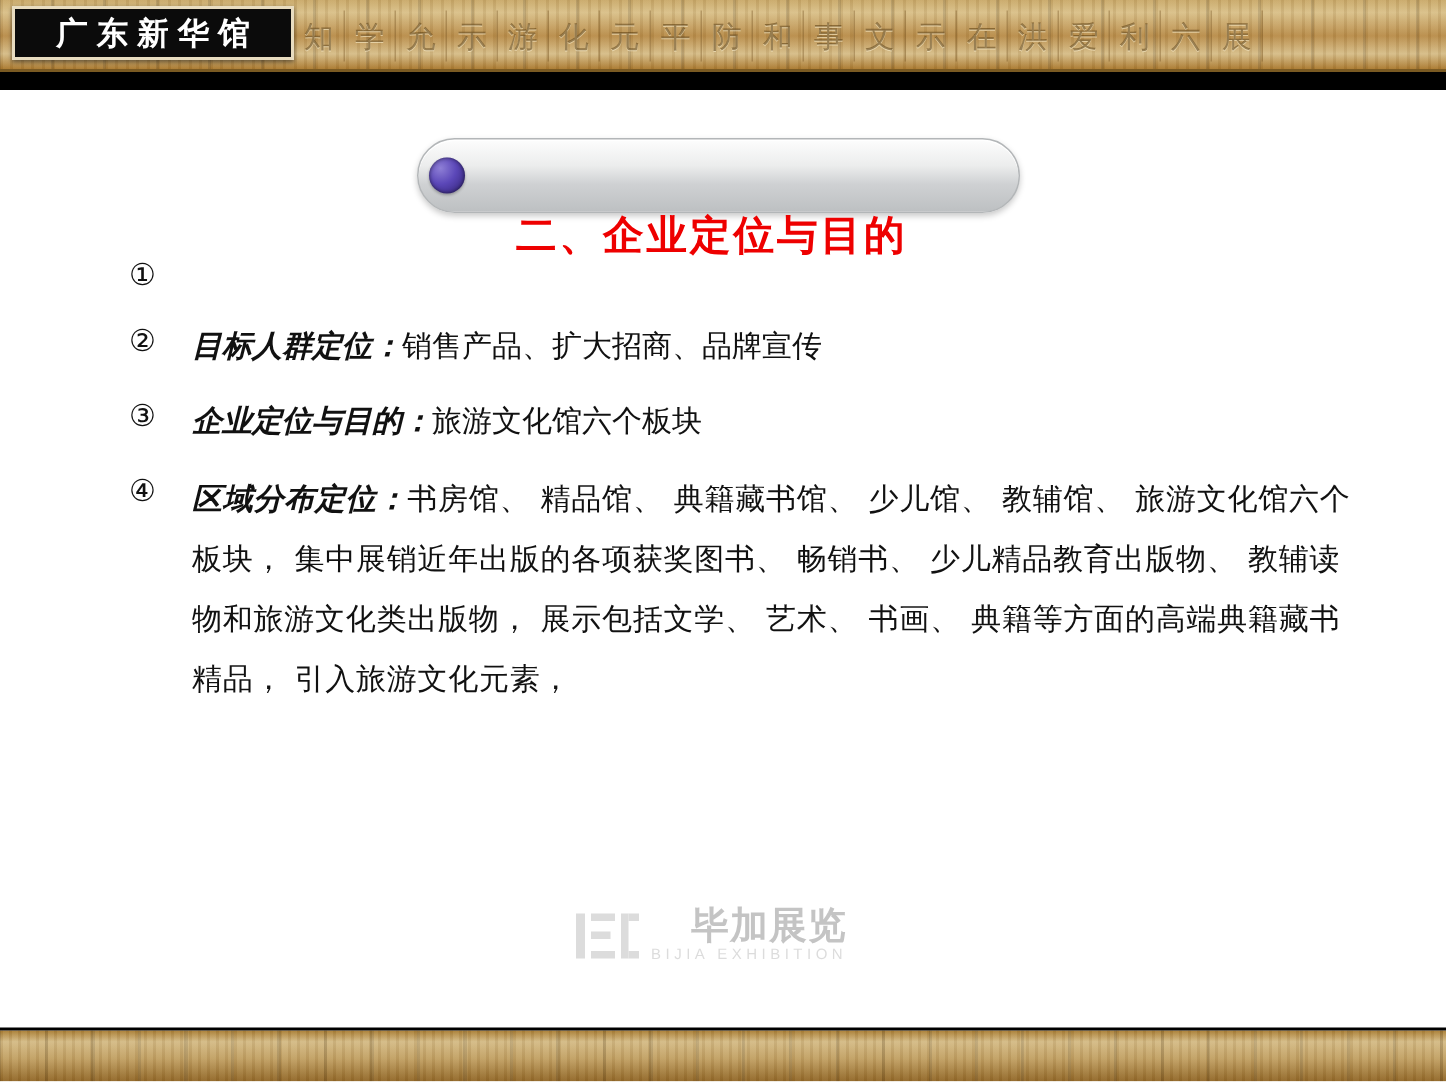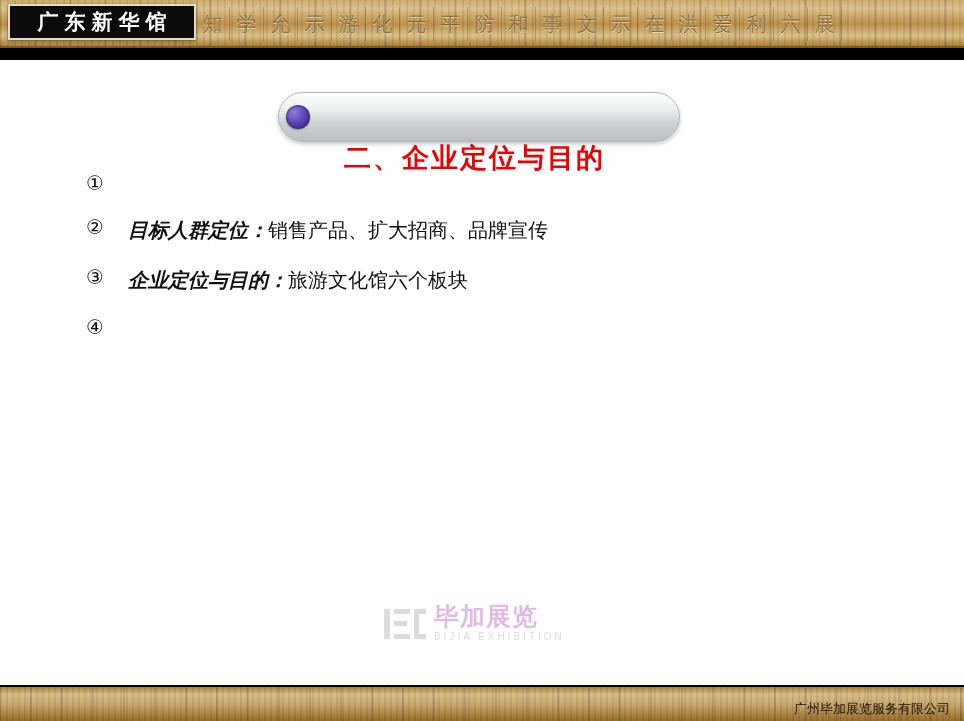--- a/index.html
+++ b/index.html
@@ -195,23 +195,24 @@
   }
   .wm-text {
     display: flex;
     flex-direction: column;
     justify-content: center;
   }
   .wm-cn {
     font-family: "DejaVu Serif", "Liberation Serif", serif;
     font-weight: bold;
     font-size: 25px;
-    color: #a21caf;
+    color: #404040;
     letter-spacing: 1px;
     line-height: 26px;
+    text-align: right;
   }
   .wm-en {
     font-family: "Liberation Sans", sans-serif;
     font-size: 10px;
     color: #8d8d8d;
     letter-spacing: 3px;
     line-height: 14px;
   }
 
   
@@ -302,20 +303,23 @@
 
       <div class="row row-3">
         <div class="marker">③</div>
         <div class="row-content">
           <span class="lead">企业定位与目的：</span><span class="rest">旅游文化馆六个板块</span>
         </div>
       </div>
 
       <div class="row row-4">
         <div class="marker">④</div>
+        <div class="row-content">
+          <span class="lead">区域分布定位：</span><span class="rest">书房馆、 精品馆、 典籍藏书馆、 少儿馆、 教辅馆、 旅游文化馆六个板块， 集中展销近年出版的各项获奖图书、 畅销书、 少儿精品教育出版物、 教辅读物和旅游文化类出版物， 展示包括文学、 艺术、 书画、 典籍等方面的高端典籍藏书精品， 引入旅游文化元素，</span>
+        </div>
       </div>
 
     </div>
 
     <div class="watermark">
       <div class="wm-mark">
         <div class="bar" style="left:0;top:2px;width:6px;height:30px;"></div>
         <div class="bar" style="left:10px;top:2px;width:16px;height:5px;"></div>
         <div class="bar" style="left:10px;top:14px;width:13px;height:5px;"></div>
         <div class="bar" style="left:10px;top:27px;width:16px;height:5px;"></div>
@@ -326,16 +330,15 @@
       <div class="wm-text">
         <div class="wm-cn">毕加展览</div>
         <div class="wm-en">BIJIA EXHIBITION</div>
       </div>
     </div>
 
   </div>
 
   <div class="bottom-band">
     <div class="band-texture"></div>
-    <div class="footer-text">广州毕加展览服务有限公司</div>
   </div>
 
 </div>
 
 </body></html>

